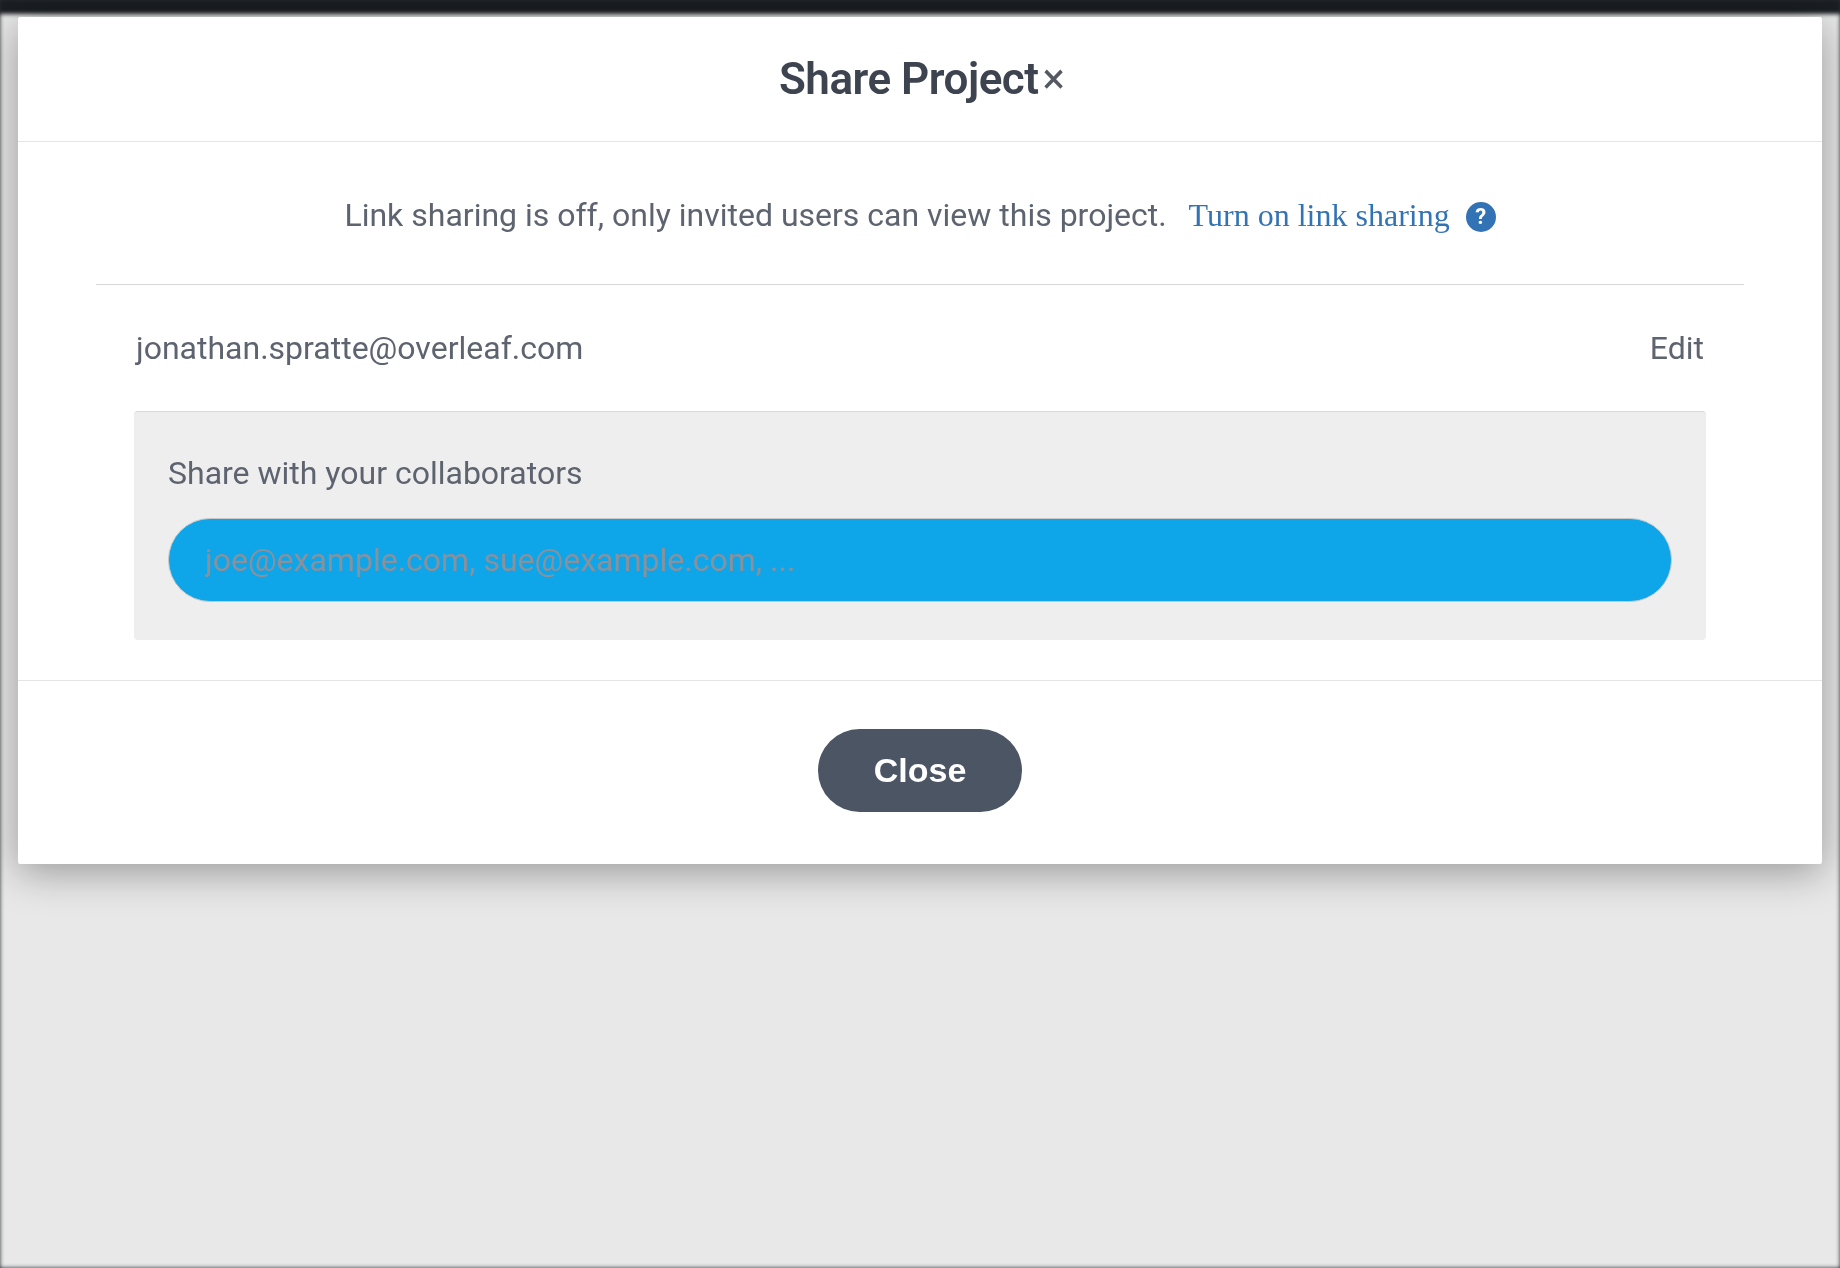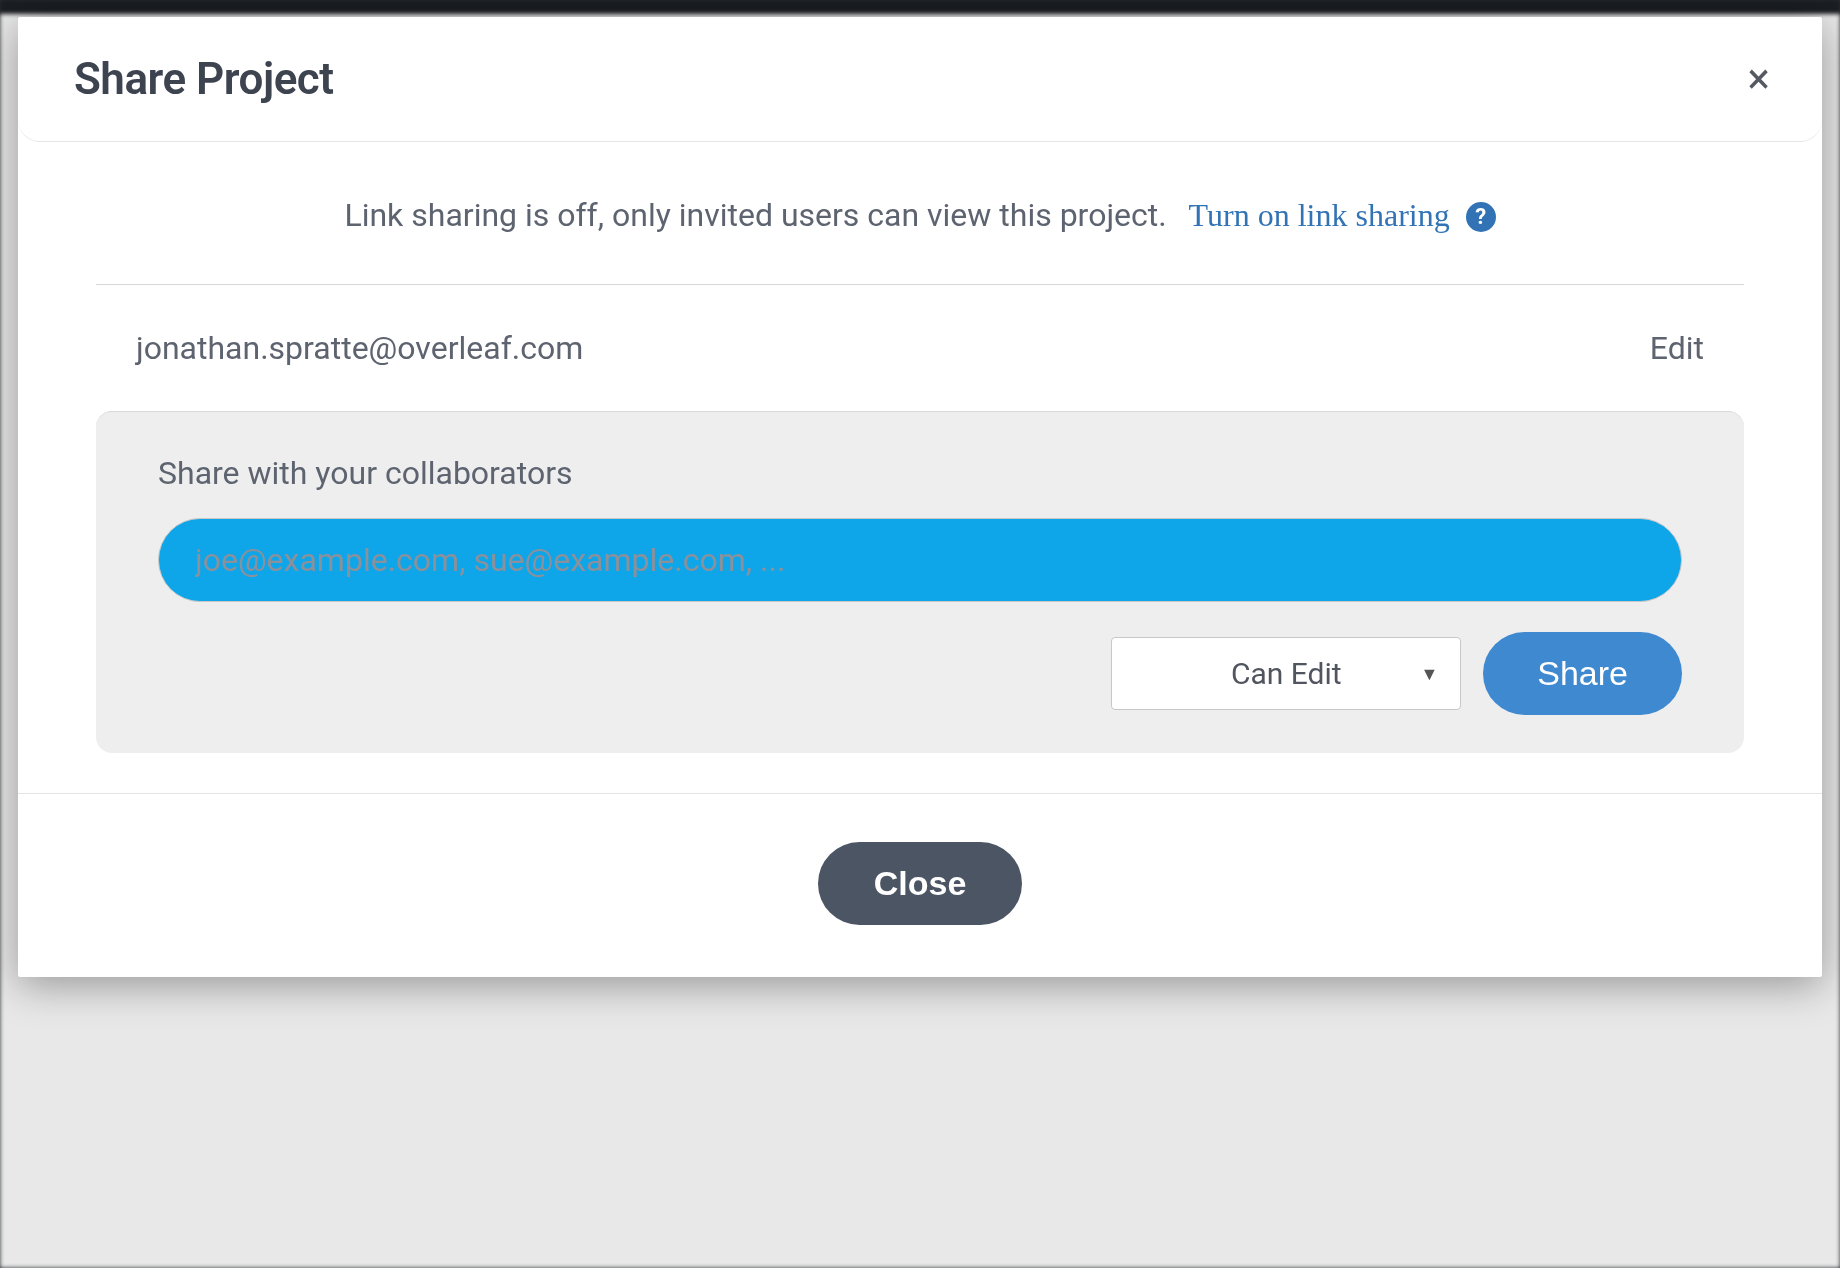--- a/index.html
+++ b/index.html
@@ -39,24 +39,23 @@
       right: 18px;
       background: #ffffff;
       border-radius: 2px;
       box-shadow: 0 8px 40px rgba(0,0,0,0.35);
       display: flex;
       flex-direction: column;
     }
     .modal-header {
       display: flex;
       align-items: center;
-      justify-content: space-between;
+      justify-content: center;
       padding: 36px 48px 36px 56px;
       border-bottom: 1px solid #e5e5e5;
-      border-radius: 22px;
     }
     .modal-title {
       font-size: 44px;
       font-weight: 600;
       color: #3d4450;
       letter-spacing: -0.5px;
     }
     .close-x {
       font-size: 42px;
       color: #555a62;
@@ -103,25 +102,25 @@
     }
     .owner-row {
       display: flex;
       justify-content: space-between;
       align-items: center;
       padding: 44px 40px 44px 40px;
       font-size: 32px;
       color: #5d6470;
     }
     .share-box {
-      margin: 0 78px 40px;
+      margin: 0 116px 40px;
       background: #eeeeef;
-      border-radius: 16px;
+      border-radius: 4px;
       border-top: 1px solid #d8d8d8;
-      padding: 42px 62px 38px;
+      padding: 42px 34px 38px;
     }
     .share-label {
       font-size: 32px;
       color: #5d6470;
       margin-bottom: 26px;
     }
     .email-input {
       width: 100%;
       padding: 22px 36px;
       font-size: 32px;
@@ -218,27 +217,20 @@
     <div class="inner-section">
       <div class="owner-row">
         <span>jonathan.spratte@overleaf.com</span>
         <span>Edit</span>
       </div>
     </div>
 
     <div class="share-box">
       <div class="share-label">Share with your collaborators</div>
       <input type="text" class="email-input" placeholder="joe@example.com, sue@example.com, ..." style="">
-      <div class="share-actions">
-        <div class="permission-select">
-          <span class="permission-select-label">Can Edit</span>
-          <span class="permission-caret">▼</span>
-        </div>
-        <button class="share-button">Share</button>
-      </div>
     </div>
 
   </div>
 
   <div class="modal-footer">
     <button class="close-button">Close</button>
   </div>
 
 </div>
 

